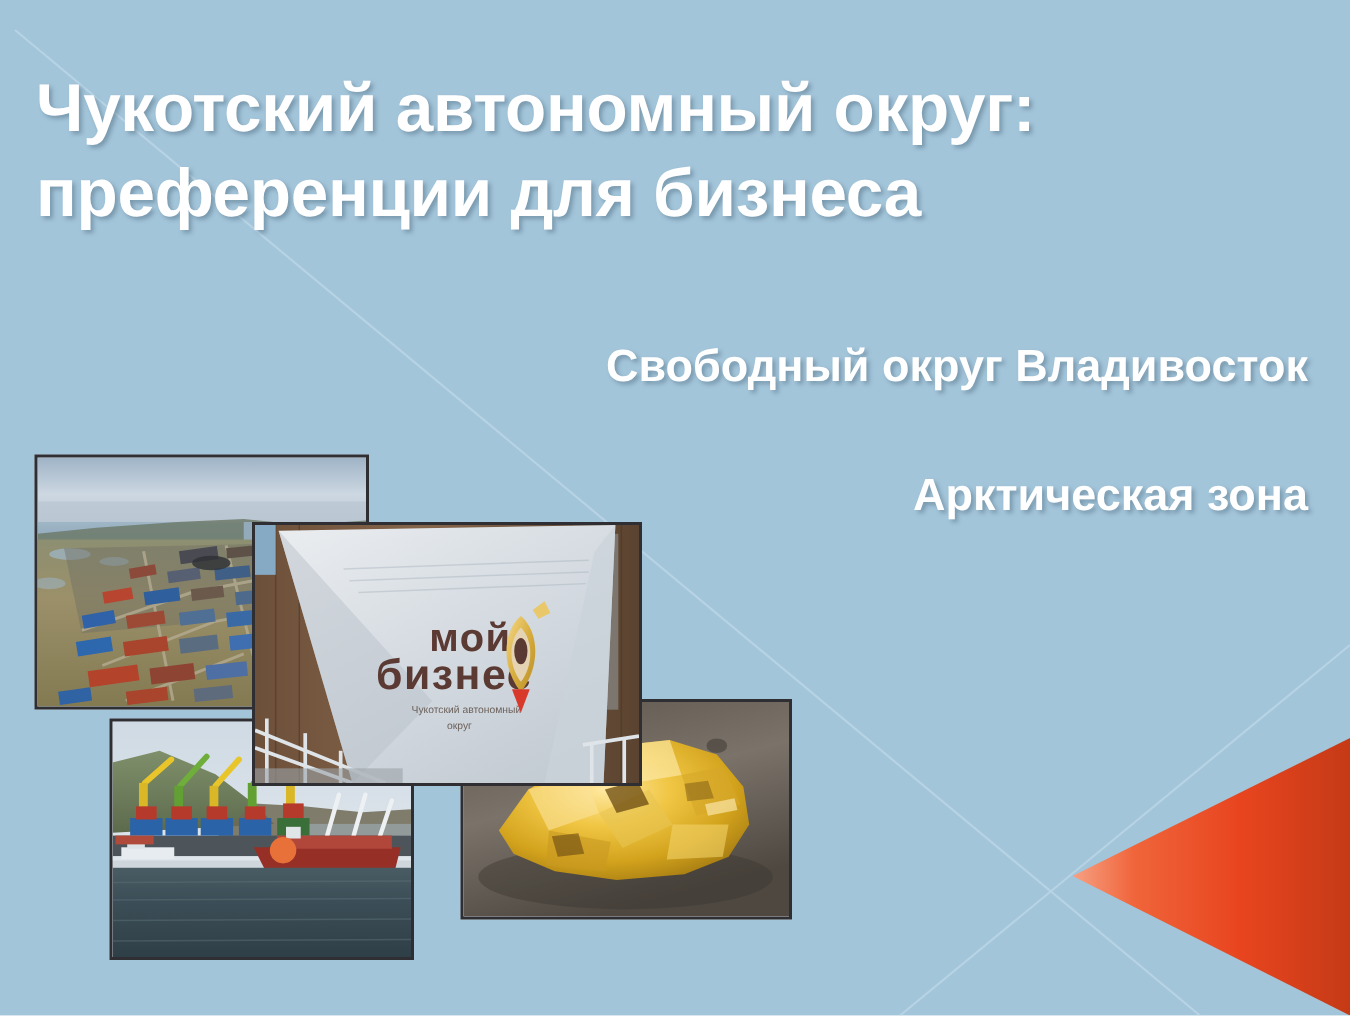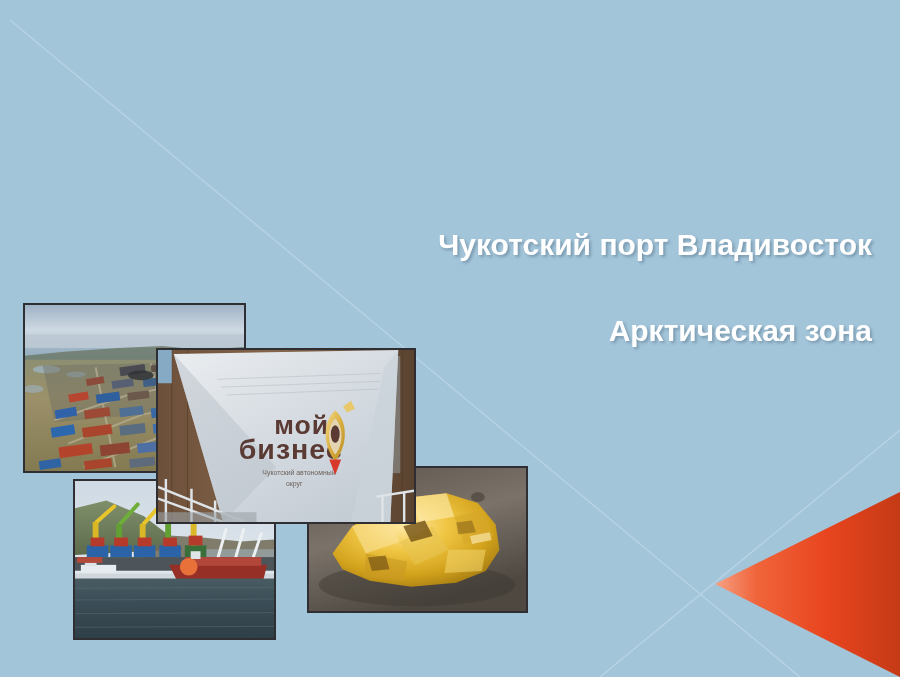--- a/index.html
+++ b/index.html
@@ -58,21 +58,21 @@
     overflow:hidden;
     border:2px solid #2f2f33;
     box-sizing:border-box;
     background:#cfd6dc;
   }
   .photo svg{display:block;width:100%;height:100%;}
 
   .photo-aerial{left:23px;top:303px;width:223px;height:170px;z-index:1;}
   .photo-port  {left:73px;top:479px;width:203px;height:161px;z-index:2;}
   .photo-gold  {left:307px;top:466px;width:221px;height:147px;z-index:3;}
-  .photo-sign  {left:156px;top:348px;width:260px;height:176px;z-index:4;}
+  .photo-sign  {left:168px;top:348px;width:260px;height:176px;z-index:4;}
 </style>
 </head>
 <body>
 
 <div class="slide">
 
   <svg class="bg-lines" viewBox="0 0 900 677" preserveAspectRatio="none">
     <line x1="10" y1="20" x2="800" y2="677"></line>
     <line x1="900" y1="430" x2="600" y2="677"></line>
   </svg>
@@ -82,23 +82,25 @@
       <linearGradient id="triGrad" x1="0" y1="0.5" x2="1" y2="0.5">
         <stop offset="0%" stop-color="#f6a184"></stop>
         <stop offset="22%" stop-color="#f0653b"></stop>
         <stop offset="60%" stop-color="#e8451f"></stop>
         <stop offset="100%" stop-color="#c53a16"></stop>
       </linearGradient>
     </defs>
     <polygon points="0,92 185,0 185,185" fill="url(#triGrad)"></polygon>
   </svg>
 
+  <div class="title">Чукотский автономный округ:
+преференции для бизнеса</div>
 
   <div class="points">
-    <div class="point">Чукотский порт Владивосток</div>
+    <div class="point">Свободный округ Владивосток</div>
     <div class="point">Арктическая зона</div>
   </div>
 
   <div class="photo photo-aerial">
     <svg viewBox="0 0 223 170" preserveAspectRatio="none">
       <defs>
         <linearGradient id="skyG" x1="0" y1="0" x2="0" y2="1">
           <stop offset="0%" stop-color="#9fb3c6"></stop>
           <stop offset="45%" stop-color="#cdd8e2"></stop>
           <stop offset="100%" stop-color="#aebfcd"></stop>

